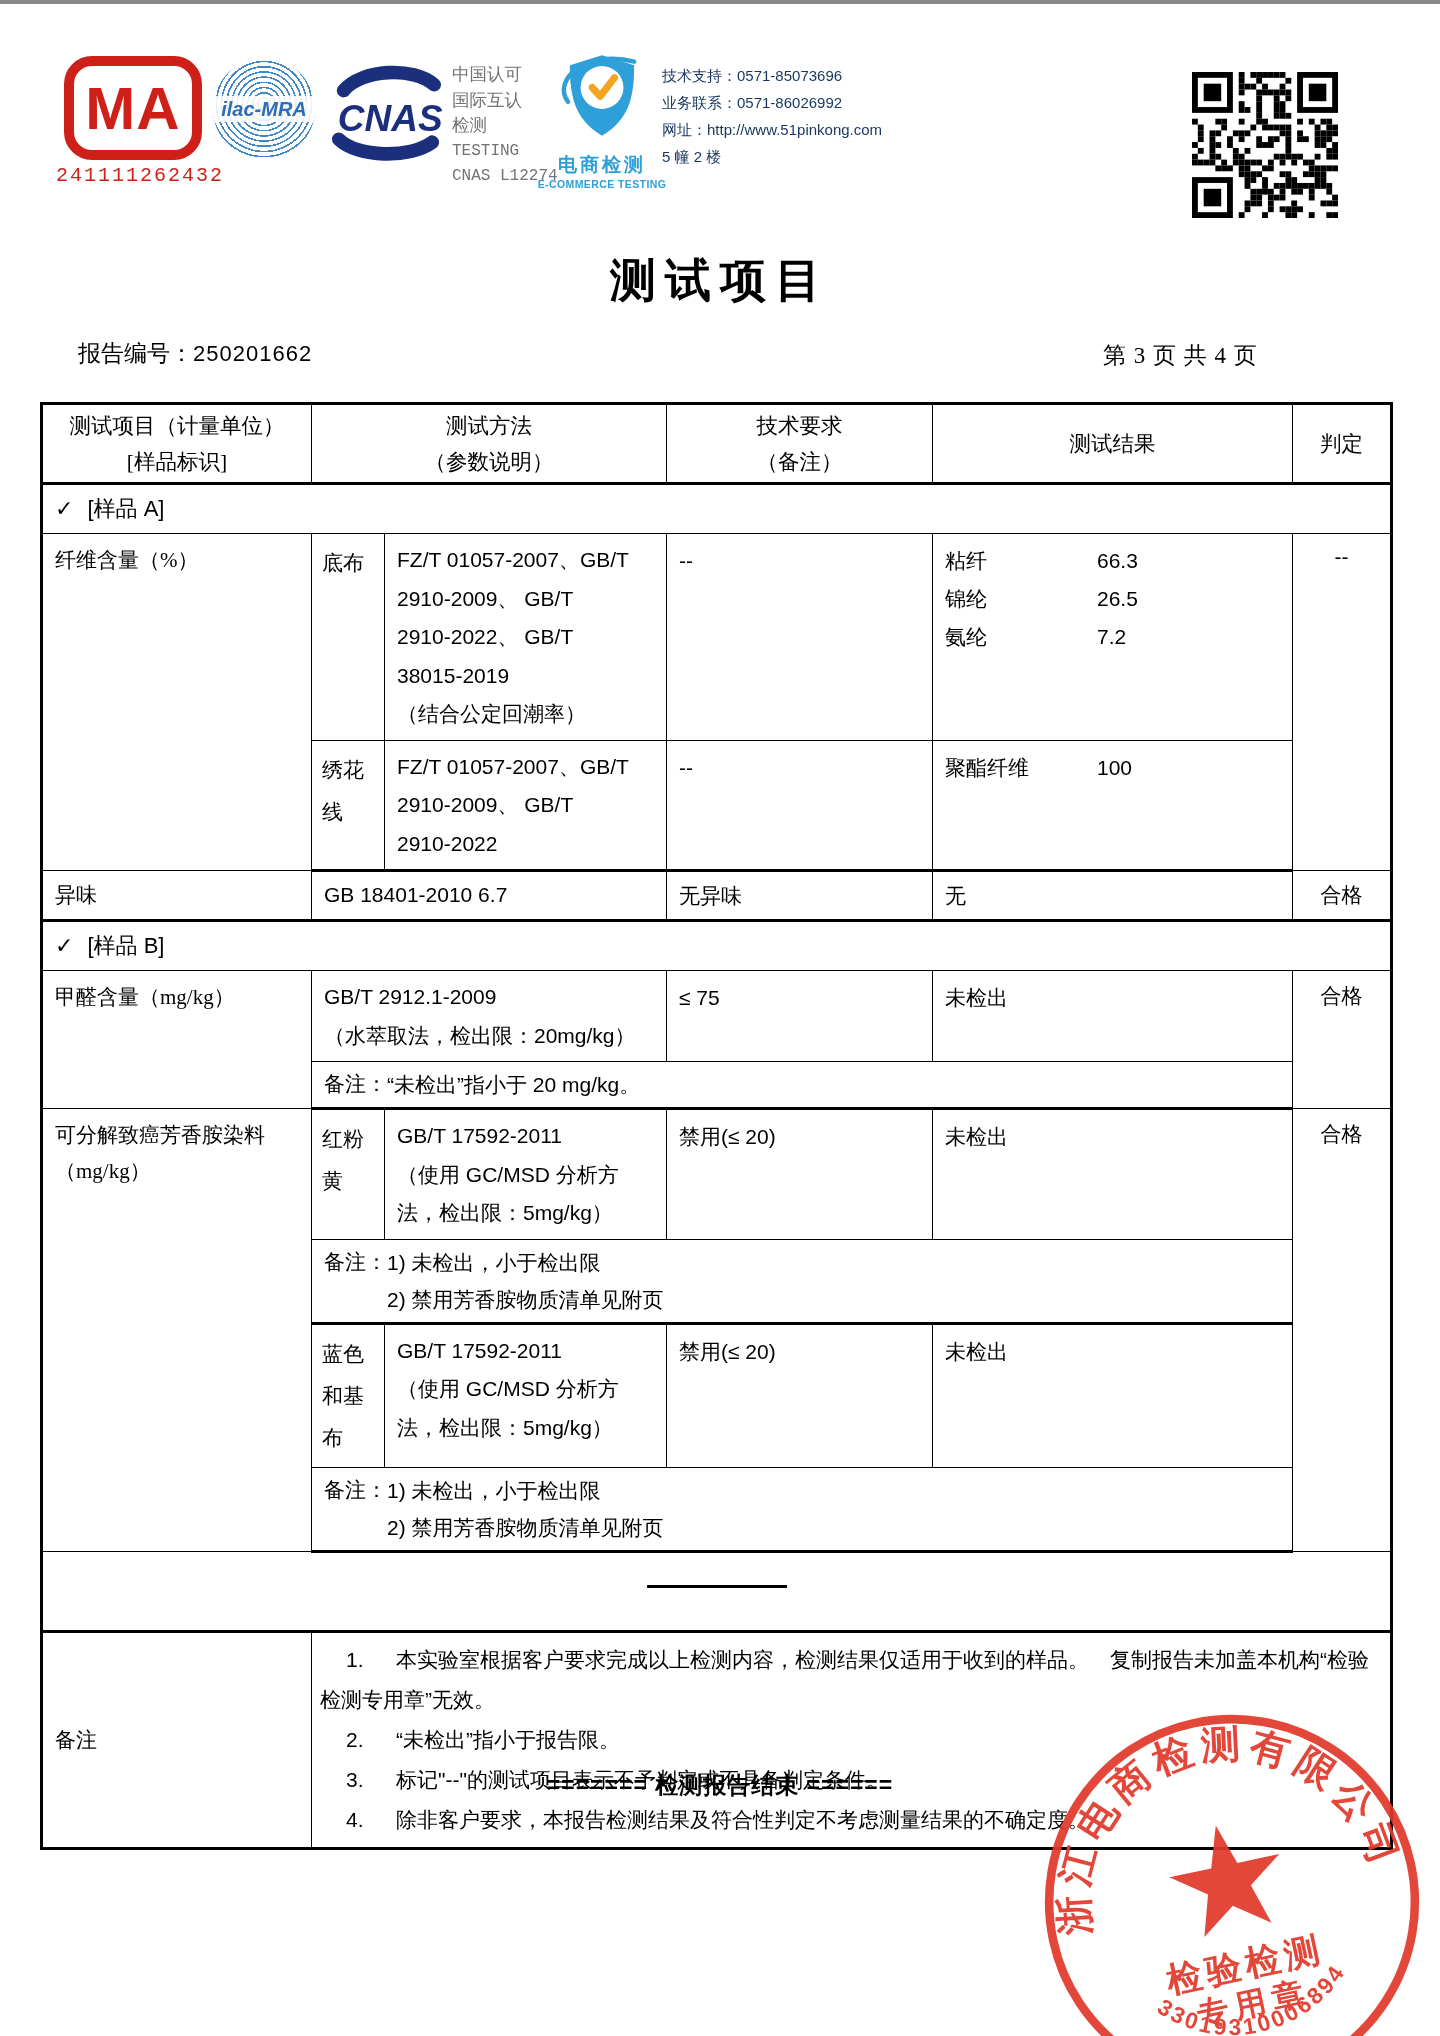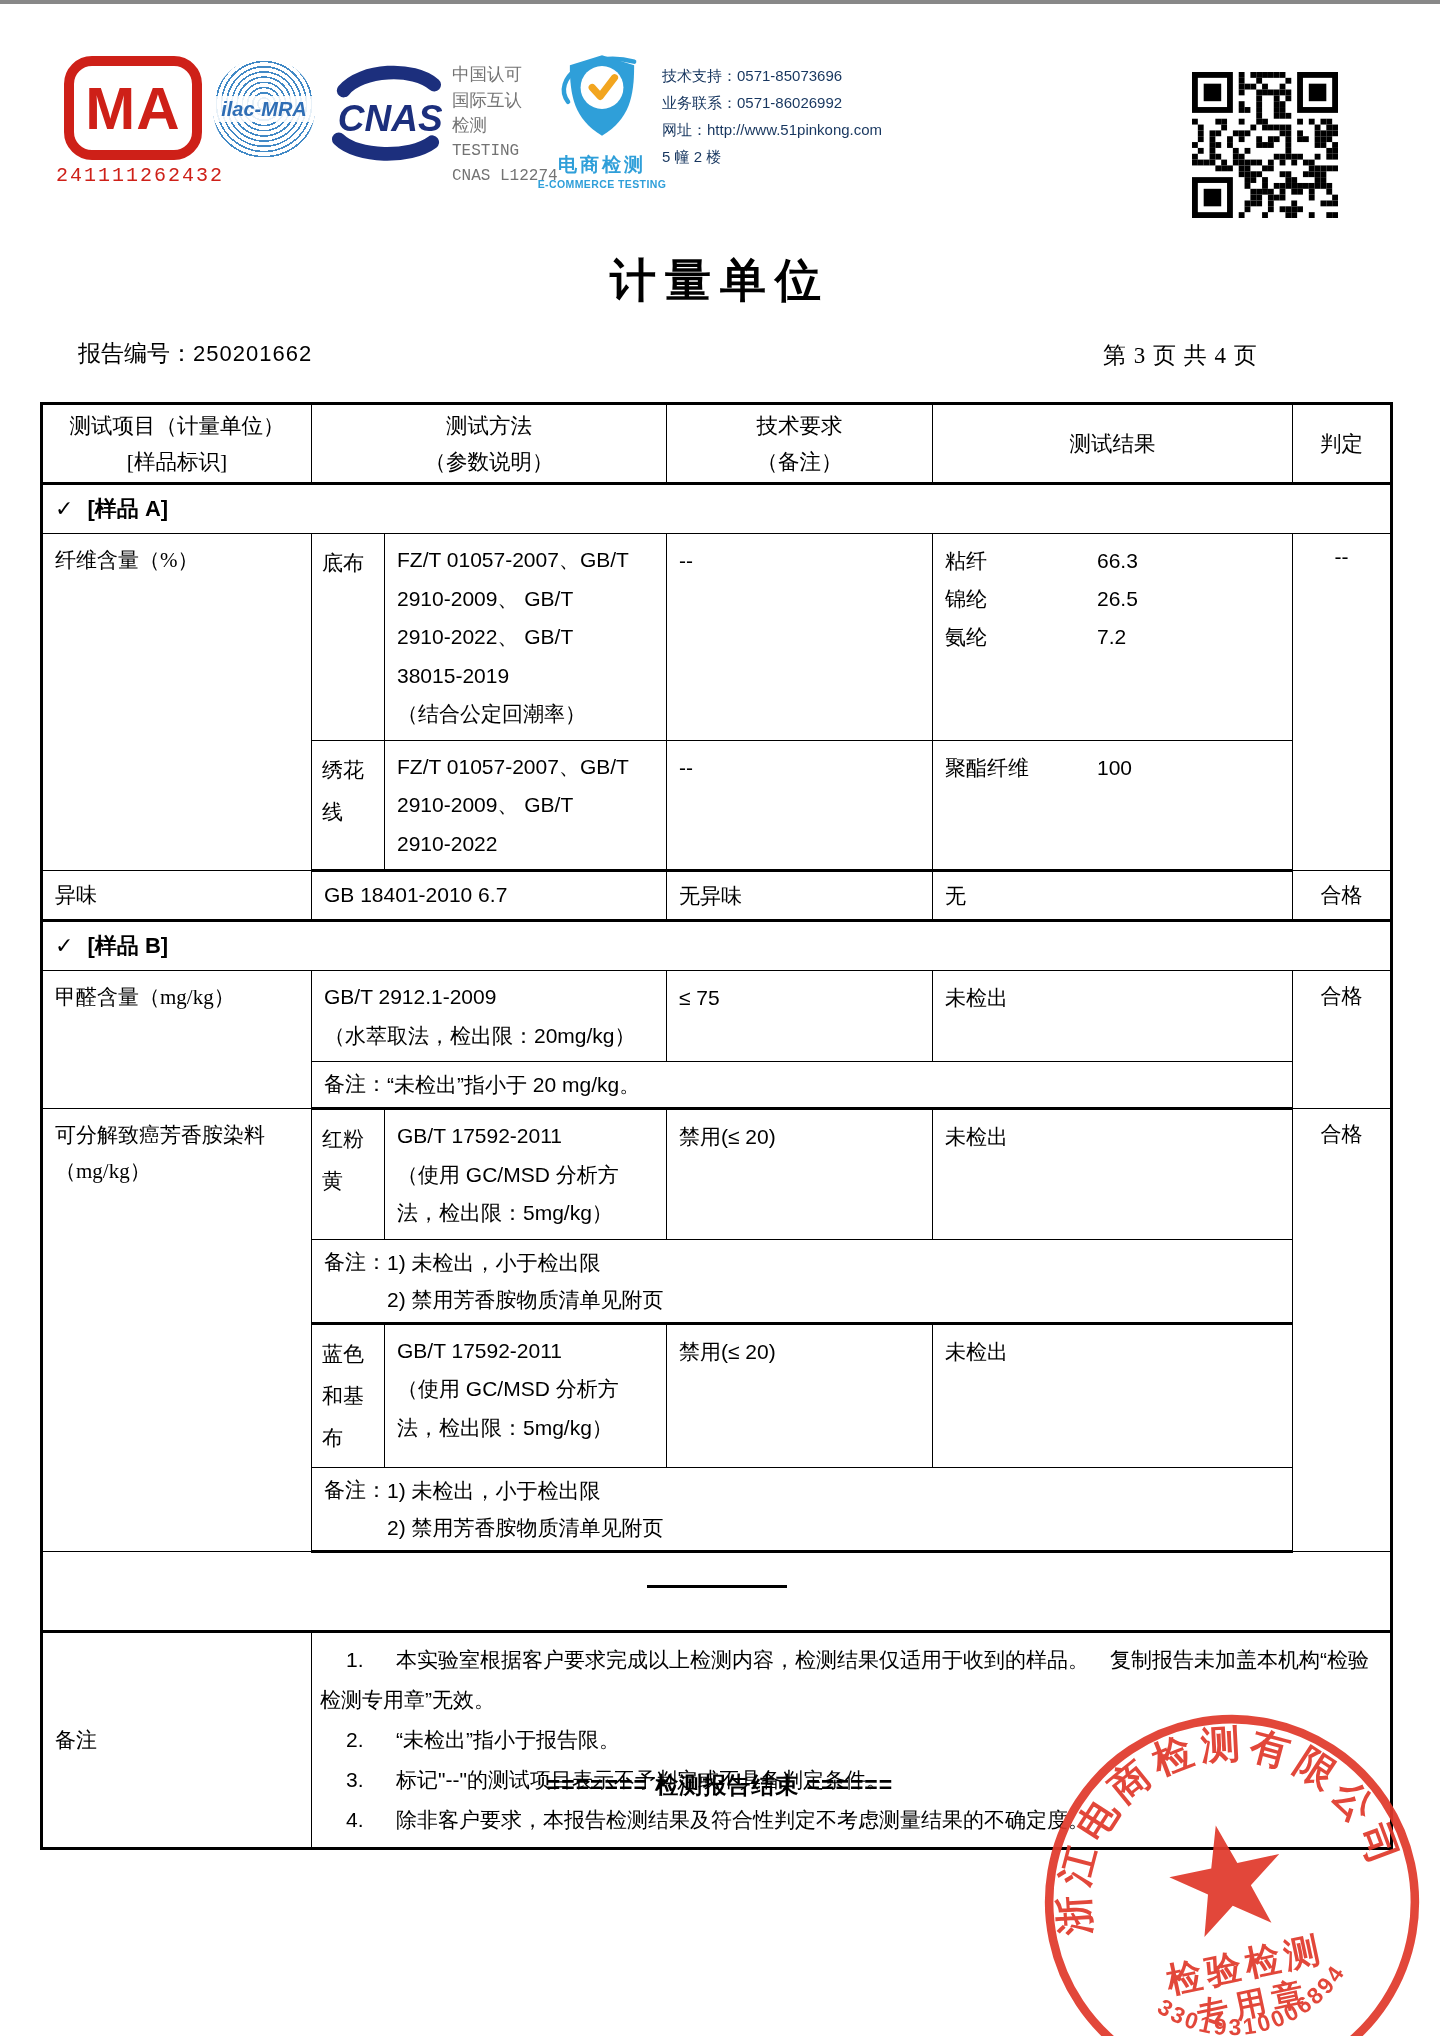--- a/index.html
+++ b/index.html
@@ -44,21 +44,21 @@
   table.tbl { position:absolute; left:40px; top:398px; width:1350px;
               border-collapse:collapse; table-layout:fixed; font-size:21px;
               border:3px solid #000; }
   .tbl td, .tbl th { border:1.5px solid #000; vertical-align:top; text-align:left;
                      padding:6px 12px; font-weight:normal; overflow:hidden; }
   .tbl th { text-align:center; vertical-align:middle; line-height:36px; padding:2px;
             font-family:"Liberation Serif", serif; font-size:21.5px; }
   tr.bb > td, tr.bb > th { border-bottom:3px solid #000; }
   td.section { vertical-align:middle; padding:4px 12px; }
   td.section .chk { font-size:22px; margin-right:14px; }
-  td.section .lbl { font-weight:bold; font-size:22px; }
+  td.section .lbl { font-weight:normal; font-size:22px; }
   td.item { font-family:"Liberation Serif", serif; line-height:36px; padding-top:8px; }
   td.sub  { font-family:"Liberation Serif", serif; line-height:42px; padding:8px 10px; }
   td.method { white-space:pre-line; line-height:38.5px; padding-top:7px; }
   td.req { line-height:38px; padding-top:8px; }
   td.res { line-height:38px; padding-top:8px; }
   td.judge { text-align:center; padding-top:11px; }
   td.vm { vertical-align:middle; padding-top:4px; padding-bottom:4px; }
   .pair { display:flex; }
   .pair .pn { width:152px; flex:none; }
   td.noterow { padding:4px 12px; line-height:37px; }
@@ -337,21 +337,21 @@
         <rect fill="#fff" x="6" y="6" width="30" height="30"></rect>
         <rect x="12" y="12" width="18" height="18"></rect>
         <rect x="108" y="0" width="42" height="42"></rect>
         <rect fill="#fff" x="114" y="6" width="30" height="30"></rect>
         <rect x="120" y="12" width="18" height="18"></rect>
         <rect x="0" y="108" width="42" height="42"></rect>
         <rect fill="#fff" x="6" y="114" width="30" height="30"></rect>
         <rect x="12" y="120" width="18" height="18"></rect>
       </svg></div>
 
-  <div class="title">计量单位</div>
+  <div class="title">测试项目</div>
   <div class="repline">
     <span>报告编号：</span><b>250201662</b>
   </div>
   <div class="pageinfo">第 3 页 共 4 页</div>
 
   <table class="tbl">
     <colgroup>
       <col style="width:270px">
         <col style="width:73px">
         <col style="width:282px">

